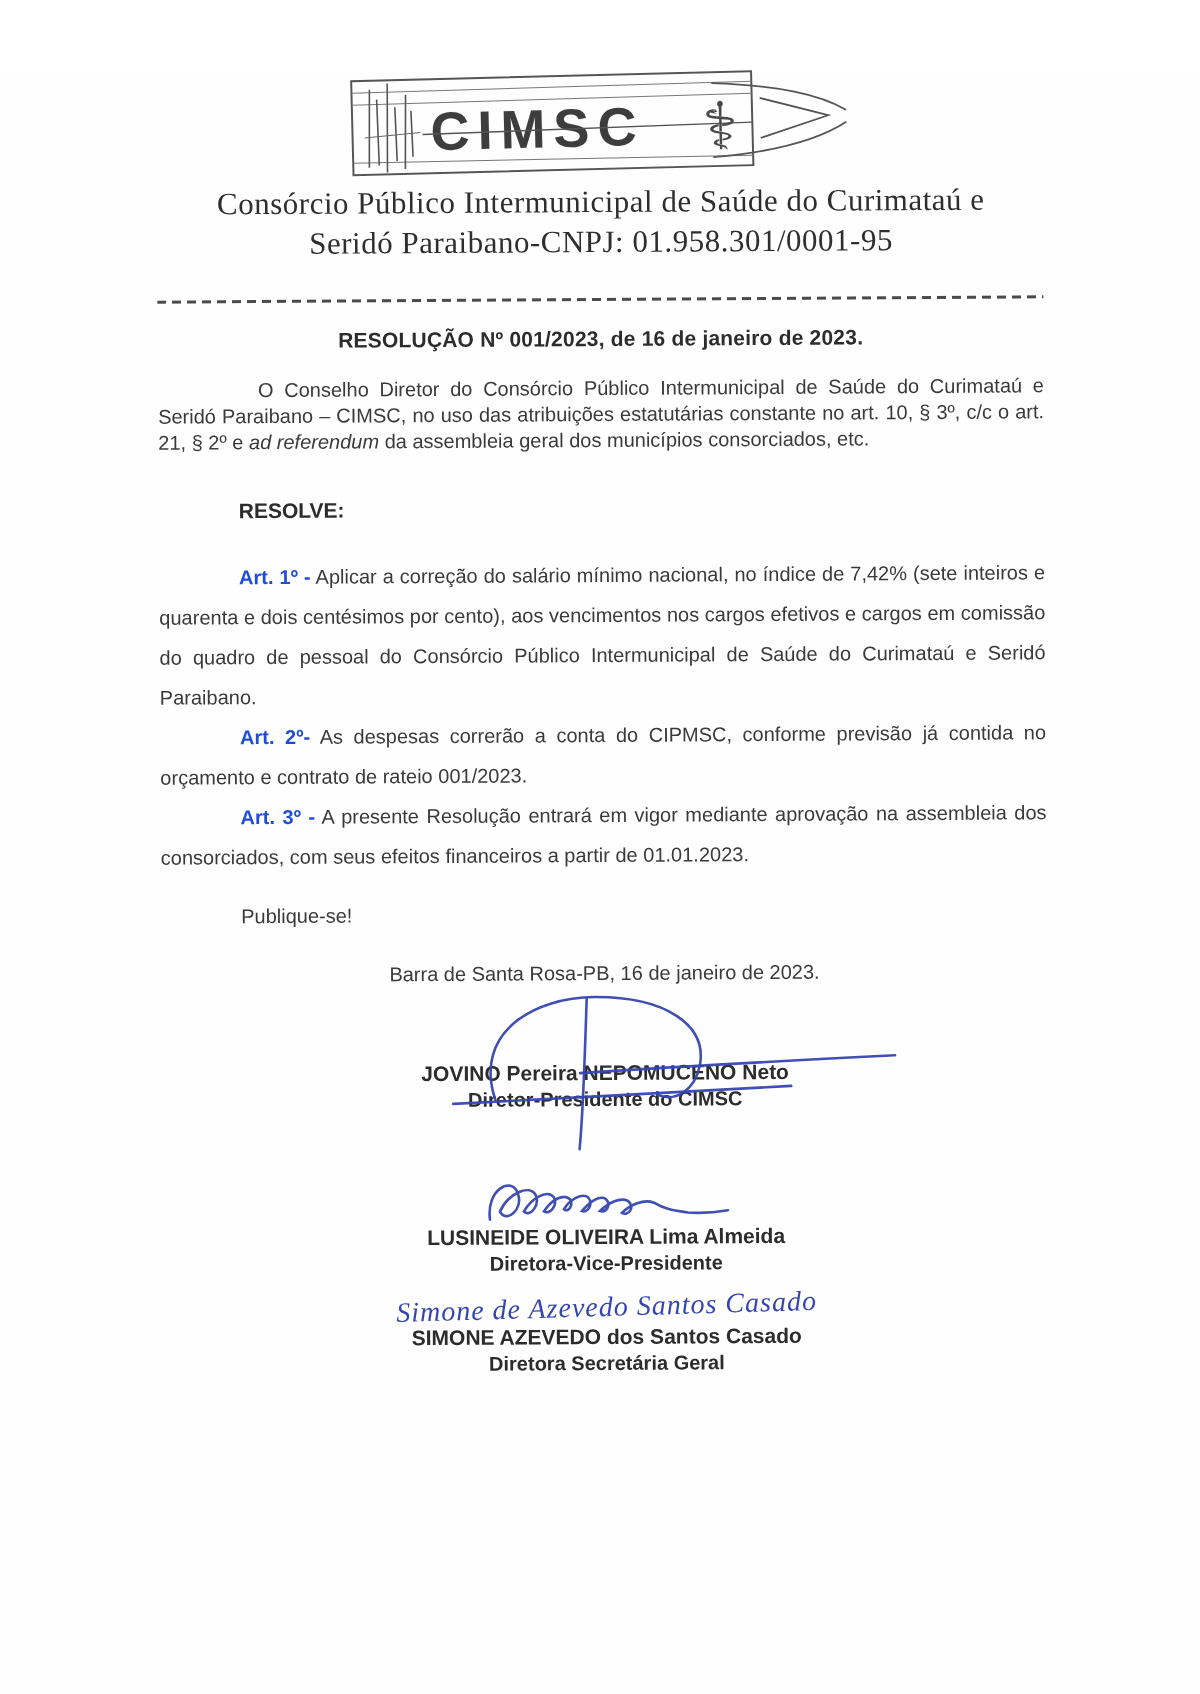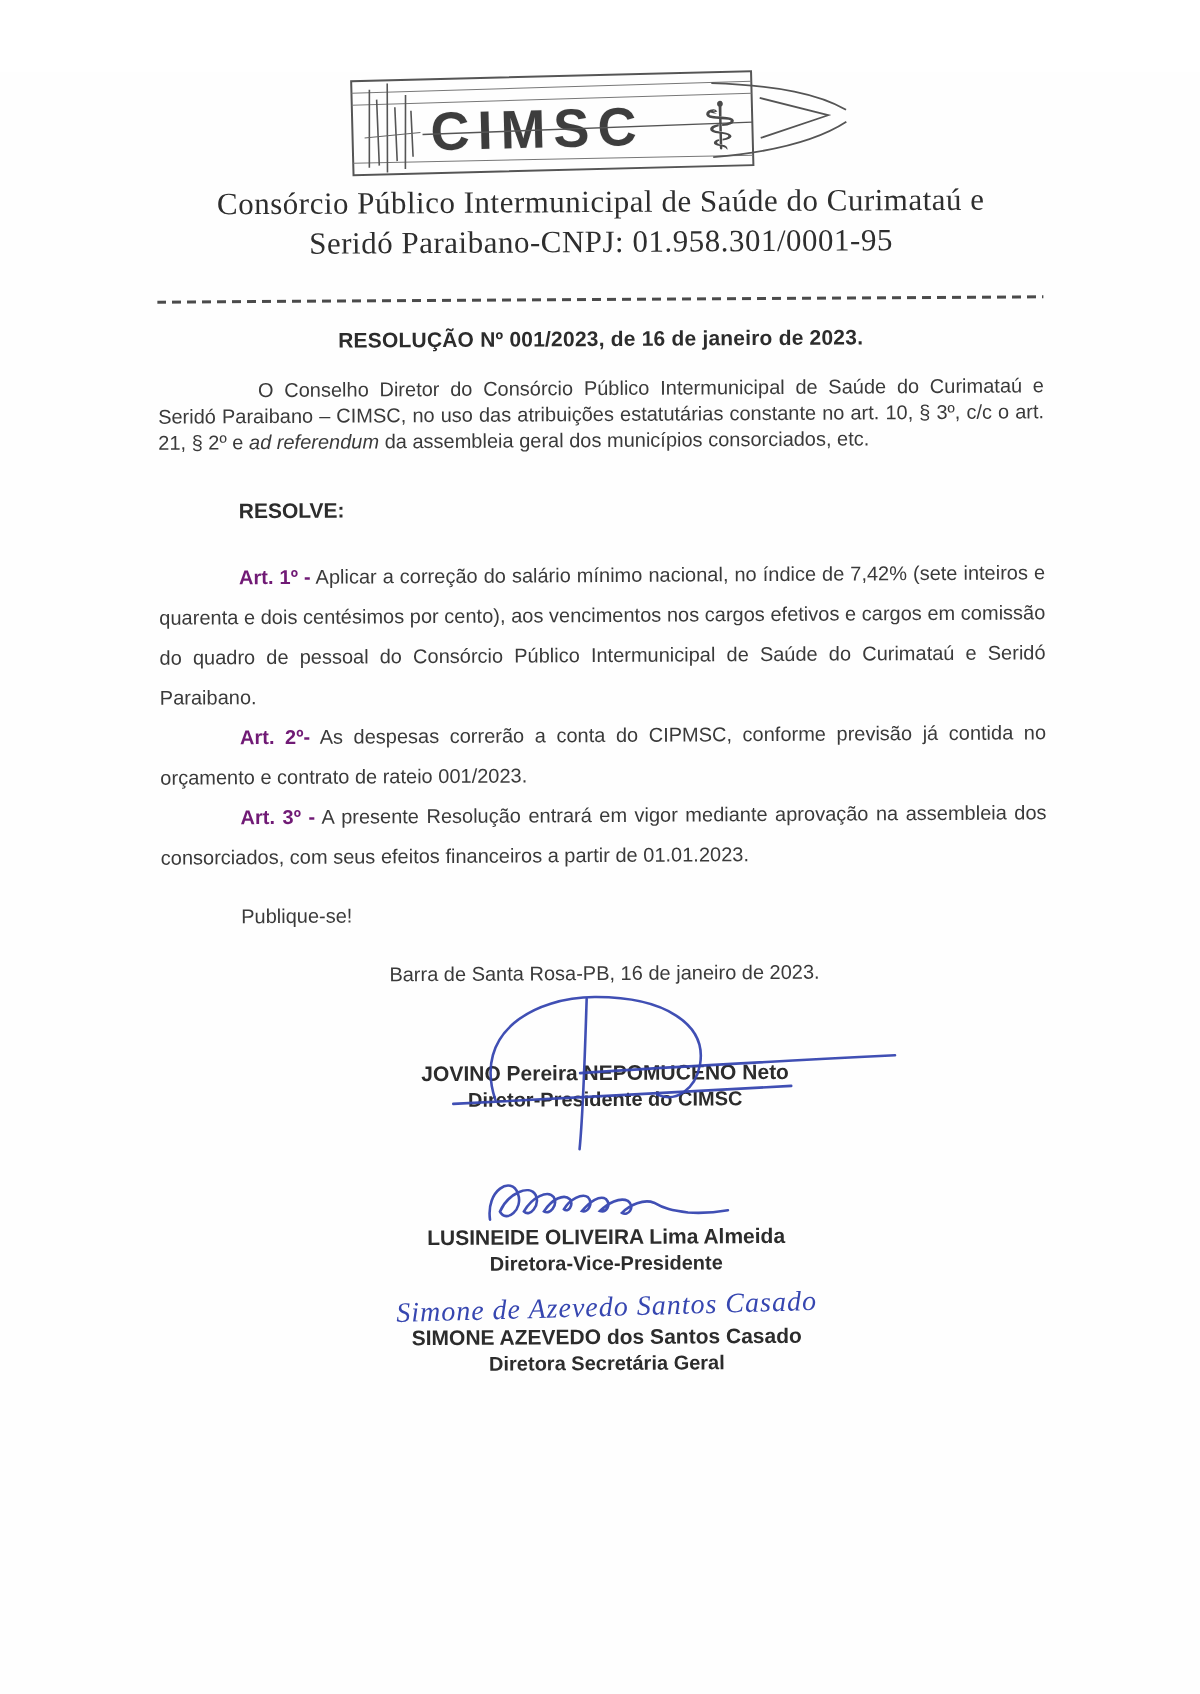--- a/index.html
+++ b/index.html
@@ -69,21 +69,21 @@
     color:#2c2c2c;
   }
   .articles{margin-top:34px;}
   .article{
     margin:0;
     font-size:20px;
     line-height:40px;
     text-align:justify;
     text-indent:80px;
   }
-  .article b{color:#701a75;}
+  .article b{color:#1d4ed8;}
   .publish{
     margin:28px 0 0 80px;
     font-size:20px;
   }
   .dateline{
     margin-top:36px;
     text-align:center;
     font-size:20px;
   }
   

